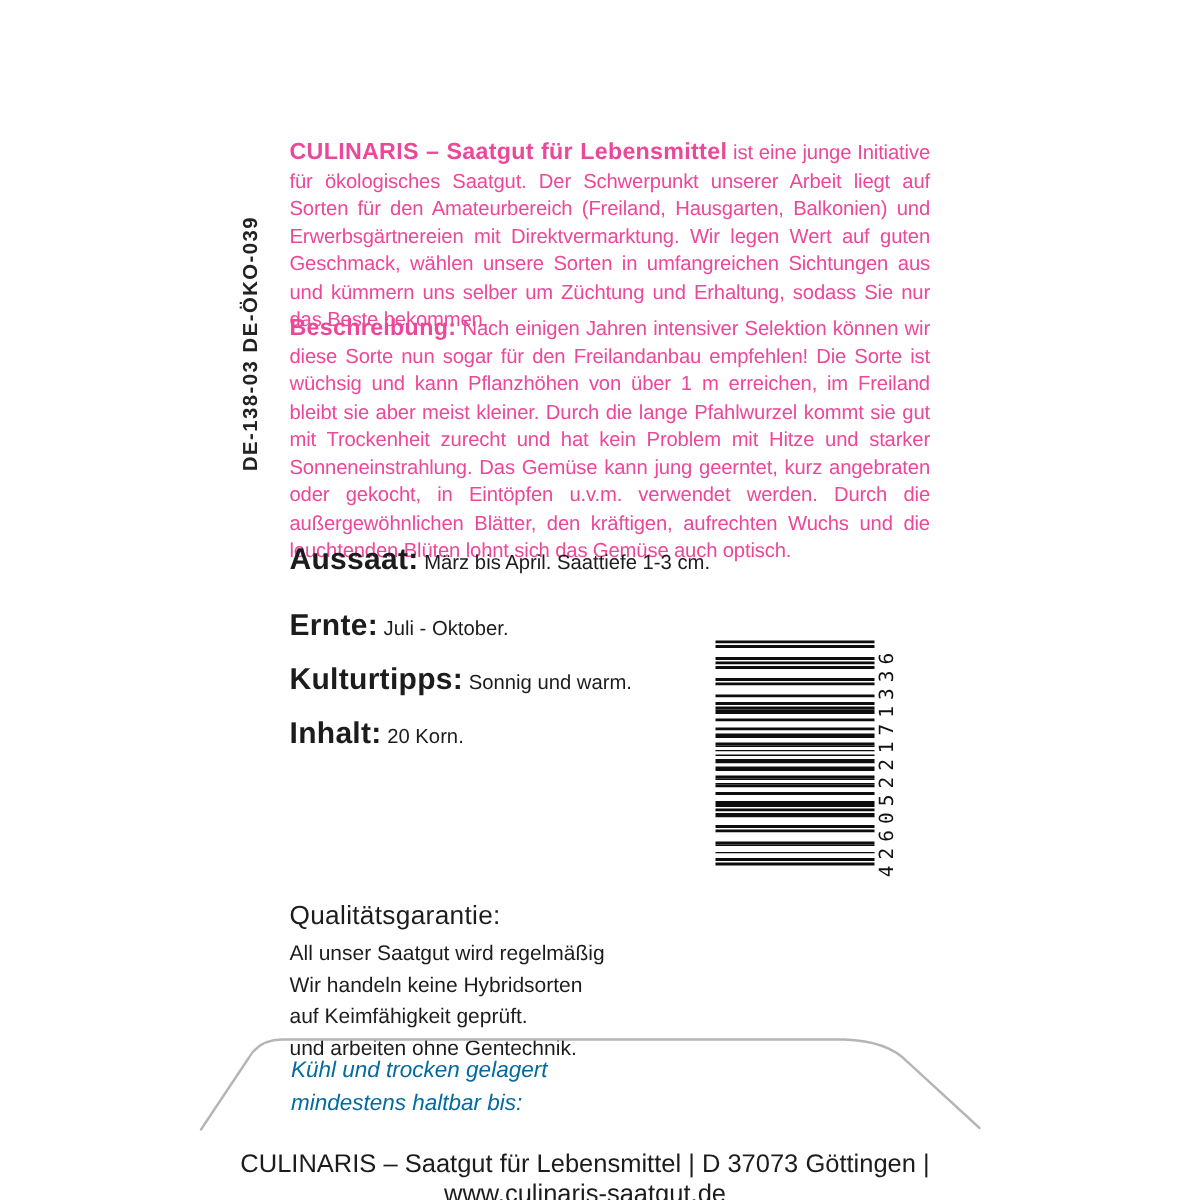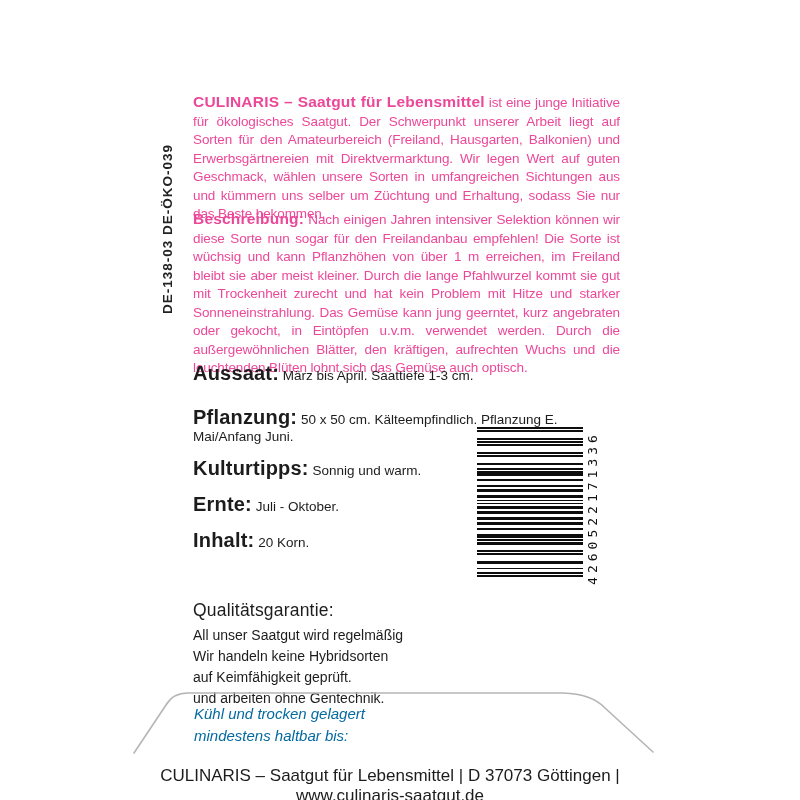--- a/index.html
+++ b/index.html
@@ -90,23 +90,22 @@
 <body>
 
 <div class="reg-code">DE-138-03 DE-ÖKO-039</div>
 
 <p class="col body-text intro"><span class="brand-bold">CULINARIS – Saatgut für Lebensmittel</span><span> ist eine junge Initiative für ökologisches Saatgut. Der Schwerpunkt unserer Arbeit liegt auf Sorten für den Amateurbereich (Freiland, Hausgarten, Balkonien) und Erwerbsgärtnereien mit Direktvermarktung. Wir legen Wert auf guten Geschmack, wählen unsere Sorten in umfangreichen Sichtungen aus und kümmern uns selber um Züchtung und Erhaltung, sodass Sie nur das Beste bekommen.</span></p>
 
 <p class="col body-text desc"><span class="inline-head">Beschreibung:</span><span> Nach einigen Jahren intensiver Selektion können wir diese Sorte nun sogar für den Freilandanbau empfehlen! Die Sorte ist wüchsig und kann Pflanzhöhen von über 1 m erreichen, im Freiland bleibt sie aber meist kleiner. Durch die lange Pfahlwurzel kommt sie gut mit Trockenheit zurecht und hat kein Problem mit Hitze und starker Sonneneinstrahlung. Das Gemüse kann jung geerntet, kurz angebraten oder gekocht, in Eintöpfen u.v.m. verwendet werden. Durch die außergewöhnlichen Blätter, den kräftigen, aufrechten Wuchs und die leuchtenden Blüten lohnt sich das Gemüse auch optisch.</span></p>
 
 <div class="col specs">
   <div class="spec-line first"><span class="spec-label">Aussaat:</span><span> März bis April. Saattiefe 1-3 cm.</span></div>
-  <div class="spec-line"><span class="spec-label">Pflanzung:</span><span> 50 x 50 cm. Kälteempfindlich. Pflanzung E. Mai/Anfang Juni.</span></div>
+  <div class="spec-line"><span class="spec-label">Ernte:</span><span> Juli - Oktober.</span></div>
   <div class="spec-line"><span class="spec-label">Kulturtipps:</span><span> Sonnig und warm.</span></div>
-  <div class="spec-line"><span class="spec-label">Ernte:</span><span> Juli - Oktober.</span></div>
   <div class="spec-line"><span class="spec-label">Inhalt:</span><span> 20 Korn.</span></div>
 </div>
 
 <div class="barcode-wrap">
   <div class="barcode-bars" id="barcode-bars">
       <div class="b1"></div>
       <div class="b0"></div>
       <div class="b1"></div>
       <div class="b0"></div>
       <div class="b0"></div>

